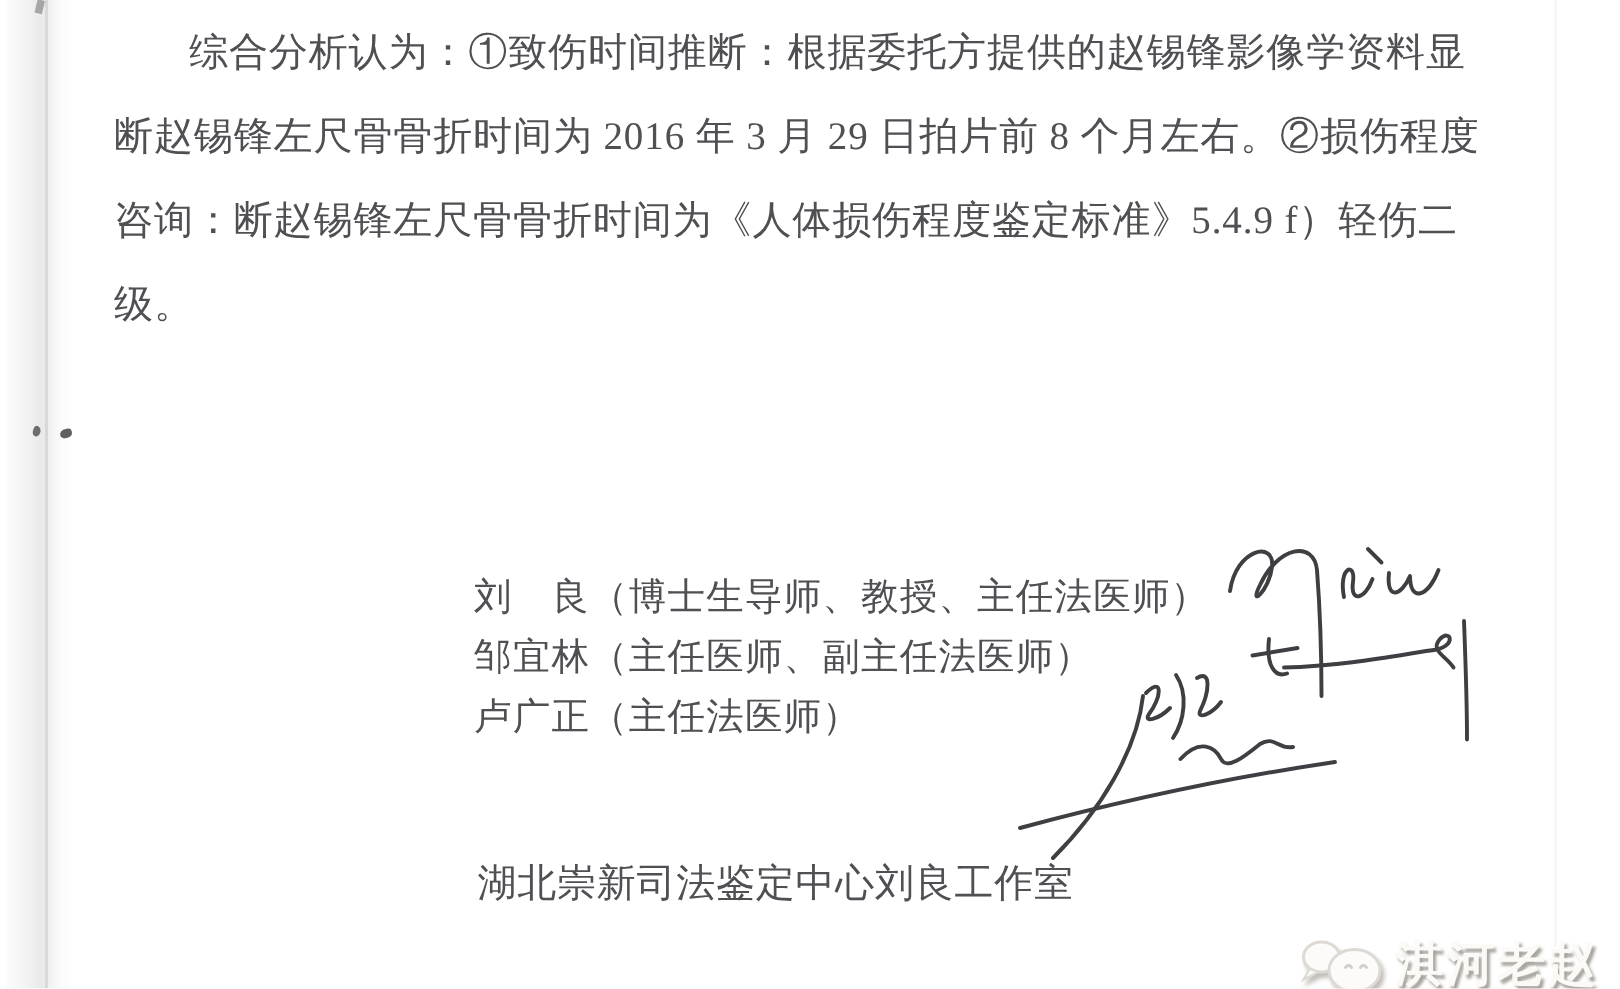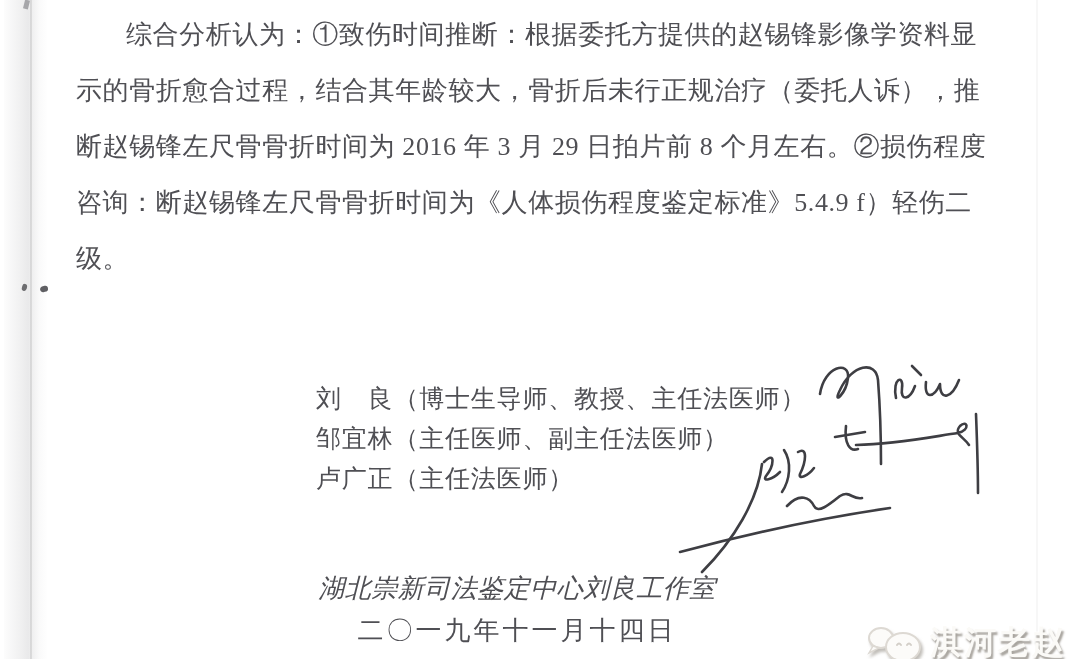--- a/index.html
+++ b/index.html
@@ -21,21 +21,21 @@
   .paragraph { position:absolute; left:76px; top:7px; width:950px; color:#4f4f54; font-size:26px; }
   .para-line { height:56px; line-height:56px; white-space:nowrap; letter-spacing:0.6px; }
   .para-line.first { text-indent:50px; }
 
   
   .signers { position:absolute; left:316px; top:379px; color:#4f4f54; font-size:25px; }
   .signer-line { height:40px; line-height:40px; white-space:nowrap; letter-spacing:0.8px; }
 
   
   .footer { position:absolute; left:257px; top:568px; width:520px; text-align:center; color:#4f4f54; }
-  .footer-issuer { height:42px; line-height:42px; font-size:26px; letter-spacing:0.5px;font-style:italic; }
+  .footer-issuer { height:42px; line-height:42px; font-size:26px; letter-spacing:0.5px; }
   .footer-date { height:42px; line-height:42px; font-size:26px; letter-spacing:3px; }
 
   
   .sig { position:absolute; }
   .sig path { fill:none; stroke:#3e3e43; stroke-width:2.6; stroke-linecap:round; stroke-linejoin:round; }
   .sig-1 { left:808px; top:356px; }
   .sig-2 { left:652px; top:428px; }
 
   
   .watermark { position:absolute; left:866px; top:596px; display:flex; align-items:flex-start;margin-top:25px; }
@@ -51,35 +51,33 @@
 
   <div class="fold"></div>
   <div class="fold-line"></div>
   <div class="right-line"></div>
   <div class="speck-a"></div>
   <div class="speck-b"></div>
   <div class="speck-top"></div>
 
   <div class="paragraph">
     <div class="para-line first">综合分析认为：①致伤时间推断：根据委托方提供的赵锡锋影像学资料显</div>
-    <div class="para-line">示的骨折愈合过程，结合其年龄较大，骨折后未行正规治疗（委托人诉），推</div>
     <div class="para-line">断赵锡锋左尺骨骨折时间为 2016 年 3 月 29 日拍片前 8 个月左右。②损伤程度</div>
     <div class="para-line">咨询：断赵锡锋左尺骨骨折时间为《人体损伤程度鉴定标准》5.4.9 f）轻伤二</div>
     <div class="para-line">级。</div>
   </div>
 
   <div class="signers">
     <div class="signer-line">刘　良（博士生导师、教授、主任法医师）</div>
     <div class="signer-line">邹宜林（主任医师、副主任法医师）</div>
     <div class="signer-line">卢广正（主任法医师）</div>
   </div>
 
   <div class="footer">
     <div class="footer-issuer">湖北崇新司法鉴定中心刘良工作室</div>
-    <div class="footer-date">二〇一九年十一月十四日</div>
   </div>
 
   <svg class="sig sig-1" width="190" height="148" viewBox="0 0 190 148">
     <path d="M12,38 C16,10 42,4 40,22 C38,38 24,50 32,34 C44,8 68,4 70,24 C72,50 73,80 73,108"></path>
     <path d="M88,42 C84,22 96,18 94,32 C92,46 102,44 107,30"></path>
     <path d="M104,10 L113,19"></path>
     <path d="M118,26 C116,44 126,42 132,28 C132,46 144,42 151,24"></path>
     <path d="M38,70 C36,88 42,96 50,93"></path>
     <path d="M27,81 L57,76"></path>
     <path d="M48,89 C90,88 128,80 150,77 C163,74 159,63 152,70 C145,78 156,81 161,89"></path>

